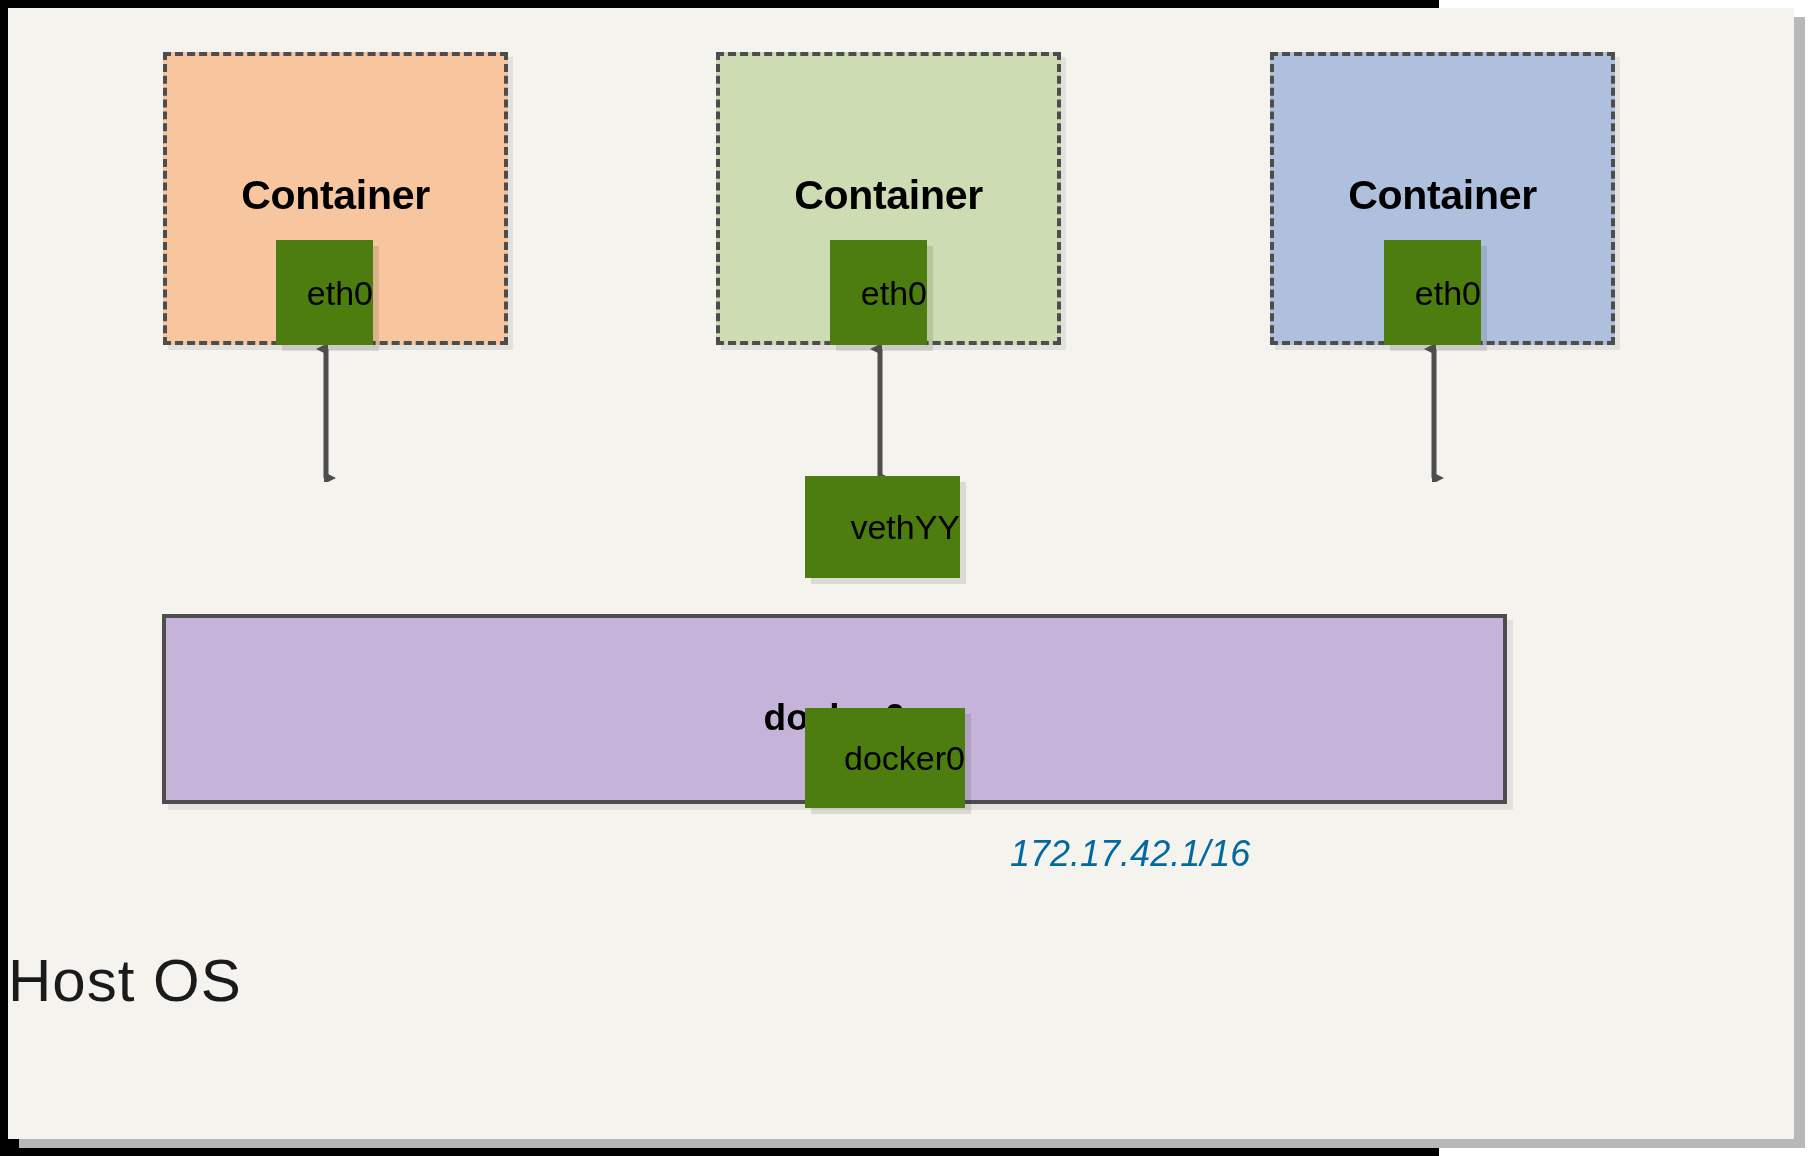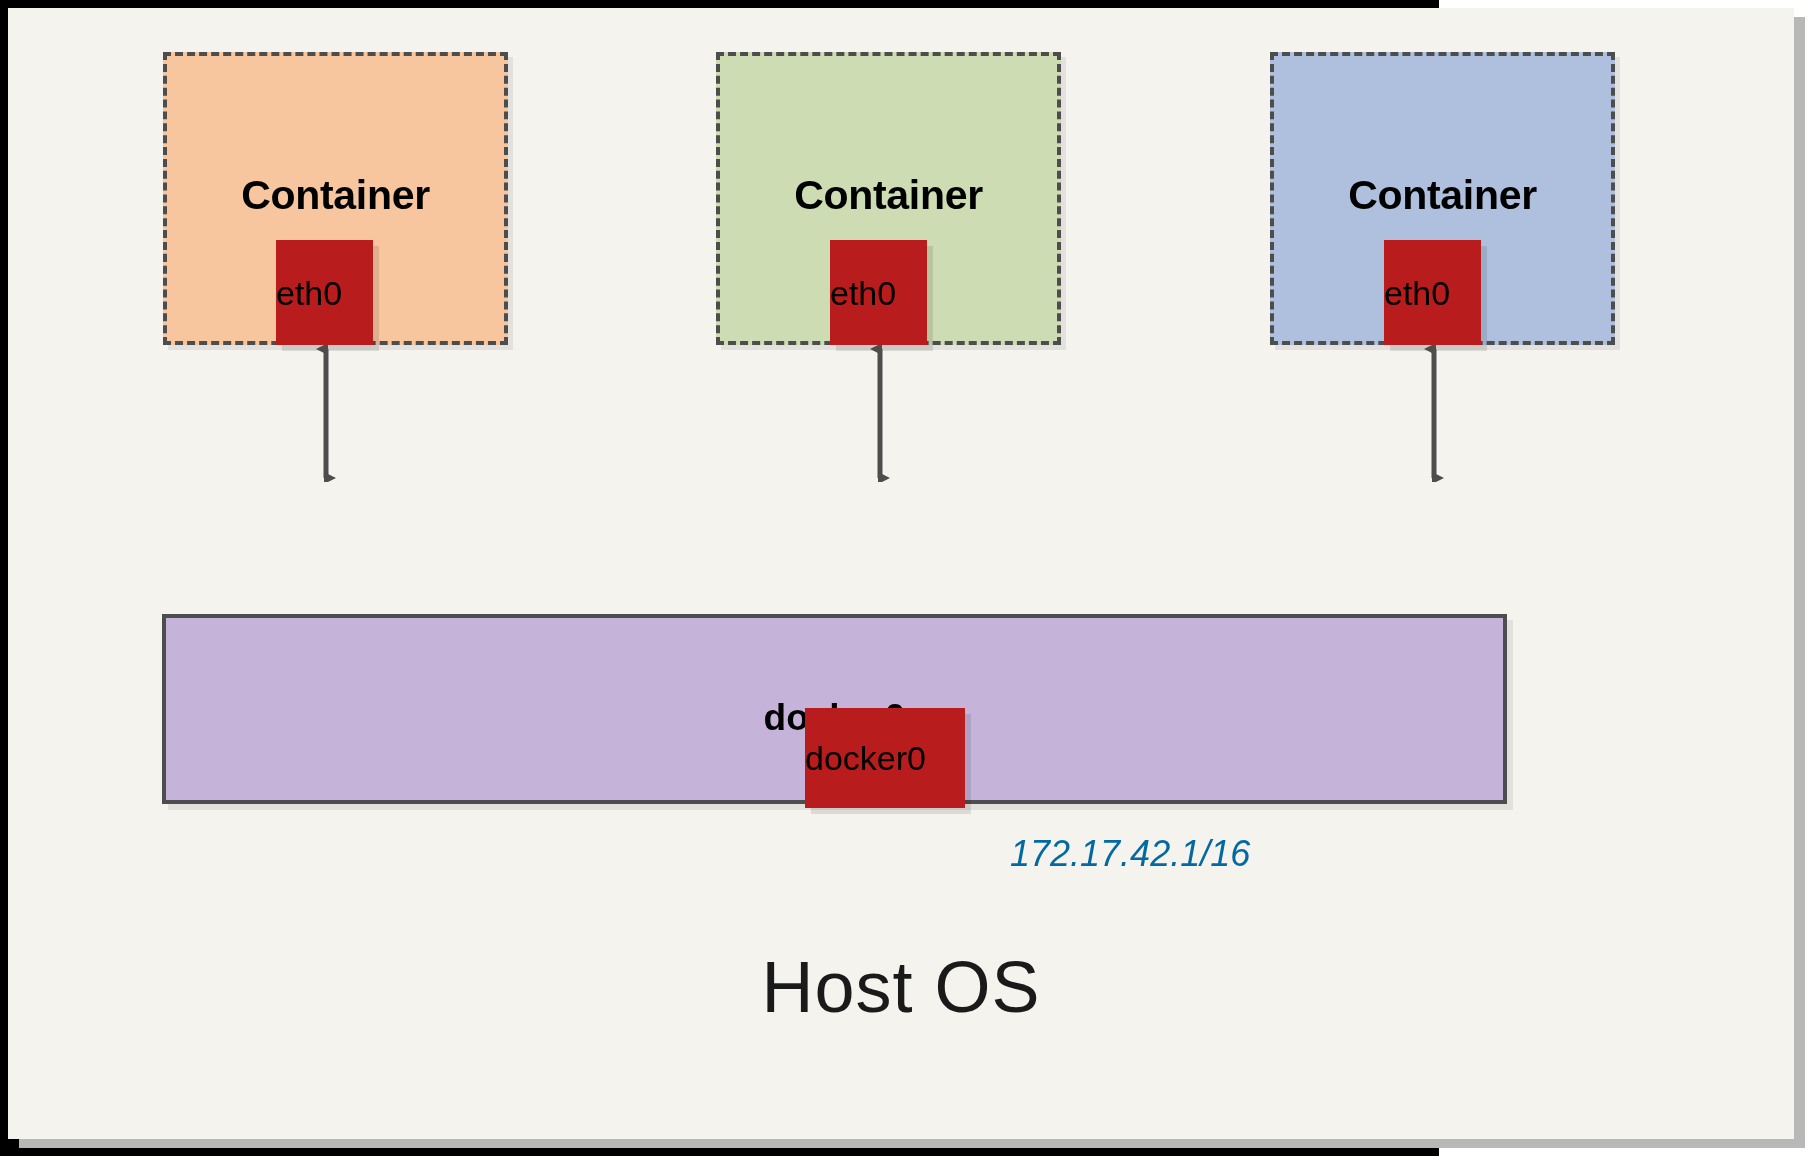--- a/index.html
+++ b/index.html
@@ -48,26 +48,26 @@
     text-align: center;
     font-size: 41px;
     font-weight: bold;
     color: #000000;
     letter-spacing: -0.3px;
   }
 
   
   .note {
     position: absolute;
-    background: #b91c1c;
+    background: #4d7c0f;
     box-sizing: border-box;
     box-shadow: 6px 6px 0 0 rgba(0,0,0,0.10);
     display: flex;
     align-items: center;
-    justify-content: flex-start;
+    justify-content: flex-end;
     color: #000000;
     font-size: 34px;
     line-height: 1;
   }
 
   
   #docker0-bar {
     position: absolute;
     background: #c5b3d9;
     border: 4px solid #4d4d4d;
@@ -94,22 +94,22 @@
     position: absolute;
     font-size: 36px;
     color: #0369a1;
     white-space: nowrap;
     font-style: italic;
   }
   #host-os-label {
     position: absolute;
     left: 0;
     width: 100%;
-    text-align: center;
-    font-size: 72px;
+    text-align: left;
+    font-size: 60px;
     color: #1a1a1a;
     letter-spacing: 1px;
   }
 </style>
 </head>
 <body>
 
 <div id="frame">
   <div id="canvas">
 
@@ -159,20 +159,23 @@
         </marker>
       </defs>
       <line x1="28" y1="4" x2="28" y2="133" stroke="#4d4d4d" stroke-width="5" marker-start="url(#arw-up-3)" marker-end="url(#arw-up-3)"></line>
     </svg>
 
     <div id="docker0-bar" style="left:154px; top:606px; width:1345px; height:190px;">
       <div id="docker0-bar-title" style="top:79px;">docker0</div>
     </div>
 
 
+    <div class="note" style="left:797px; top:468px; width:155px; height:102px;">
+      <span>vethYY</span>
+    </div>
 
 
     <div class="note" style="left:797px; top:700px; width:160px; height:100px;">
       <span>docker0</span>
     </div>
 
     <div id="ip-label" style="left:1002px; top:825px;">172.17.42.1/16</div>
 
     <div id="host-os-label" style="top:938px;">Host OS</div>
 

